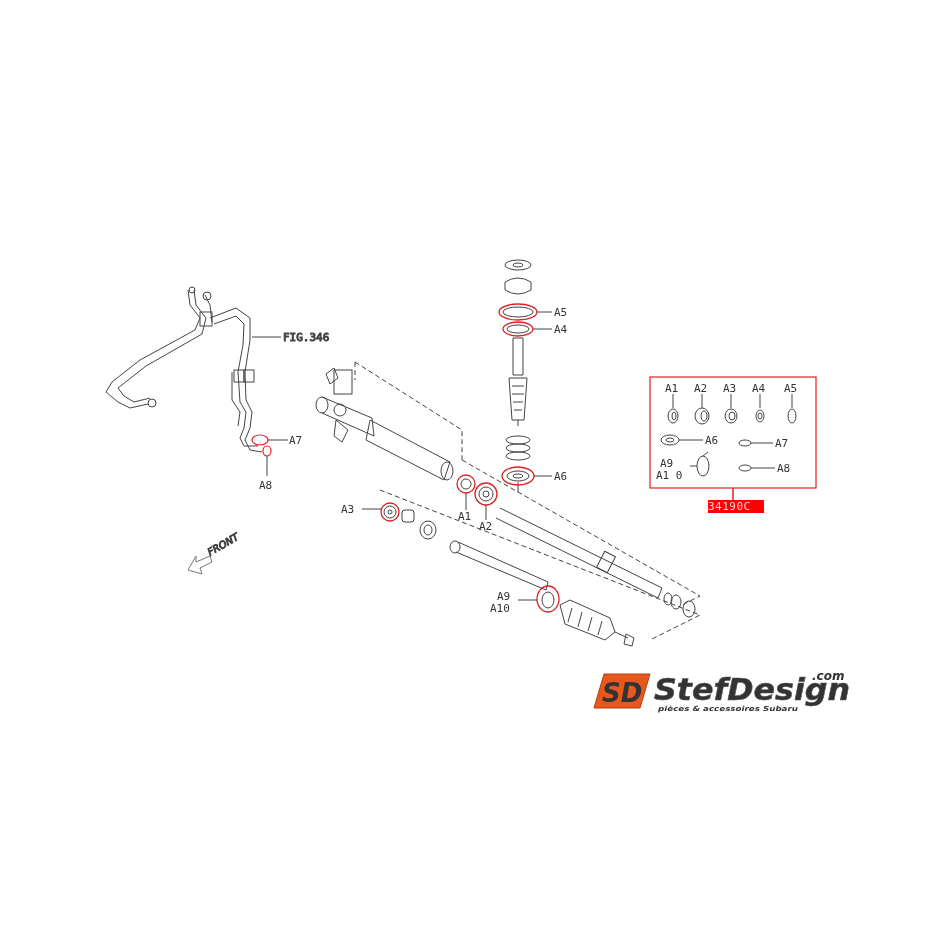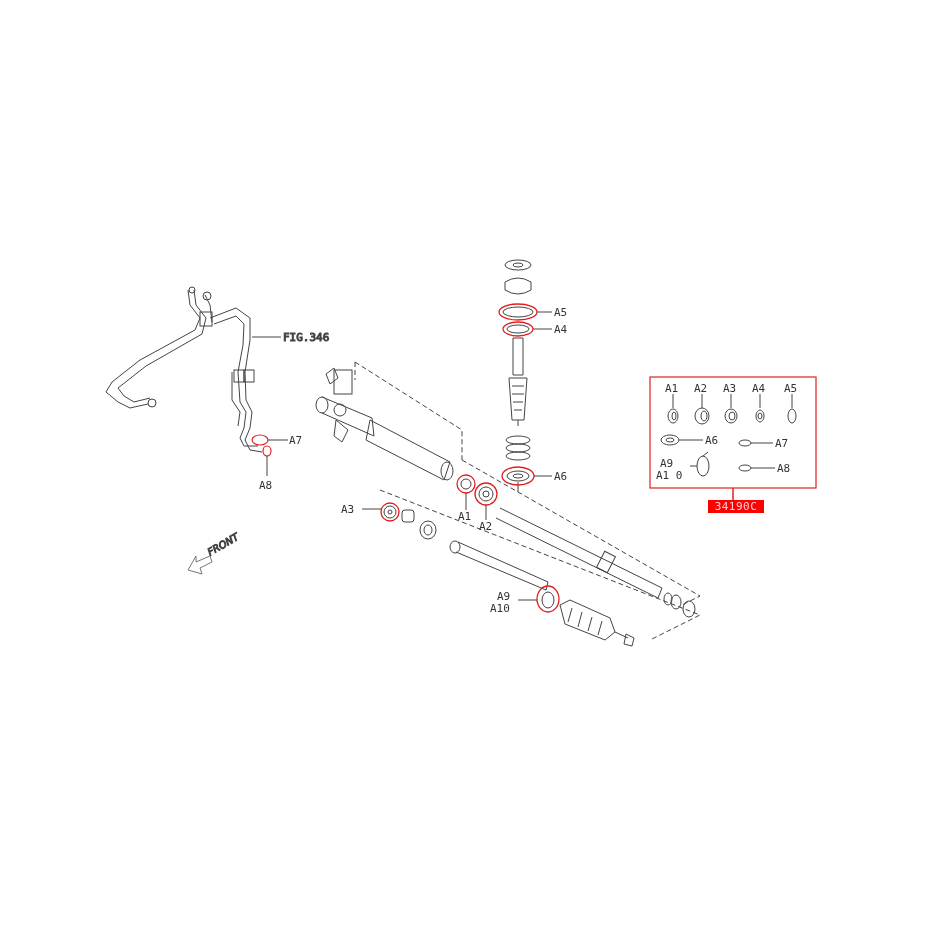--- a/index.html
+++ b/index.html
@@ -1,21 +1,21 @@
 <!DOCTYPE html>
 <html><head>
 <meta charset="utf-8">
 <style>
   html,body{margin:0;padding:0;background:#ffffff;}
   body{width:931px;height:931px;position:relative;overflow:hidden;font-family:"DejaVu Sans",sans-serif;}
   #stage{position:absolute;left:0;top:0;width:931px;height:931px;}
   svg text{font-family:"DejaVu Sans Mono",monospace;fill:#333;}
   .lbl{font-size:11px;fill:#333;}
   .logo{position:absolute;left:592px;top:668px;width:270px;height:46px;}
-  .badge{position:absolute;left:708px;top:500px;width:56px;height:13px;background:#ff0000;color:#ffd0d0;font-family:"DejaVu Sans Mono",monospace;font-size:11px;line-height:13px;text-align:center;letter-spacing:0.5px;}
+  .badge{position:absolute;left:708px;top:500px;width:56px;height:13px;background:#ff0000;color:#ffd0d0;font-family:"DejaVu Sans Mono",monospace;font-size:11px;line-height:13px;letter-spacing:0.5px;}
 </style>
 </head>
 <body>
 
 <div id="stage">
 <svg width="931" height="931" viewBox="0 0 931 931" xmlns="http://www.w3.org/2000/svg">
   <g fill="none" stroke="#444" stroke-width="1">
 
     <g>
       <path d="M188 290 L190 305 L200 318 L195 330 L140 360 L112 382 L106 392 L118 402 L130 408 L148 404"></path>
@@ -171,13 +171,24 @@
   <text class="lbl" x="784" y="392">A5</text>
   <text class="lbl" x="705" y="444">A6</text>
   <text class="lbl" x="775" y="447">A7</text>
   <text class="lbl" x="777" y="472">A8</text>
   <text class="lbl" x="660" y="467">A9</text>
   <text class="lbl" x="656" y="479">A1 0</text>
 </svg>
 
 <div class="badge">34190C</div>
 
+<div class="logo">
+  <svg width="270" height="46" viewBox="0 0 270 46" xmlns="http://www.w3.org/2000/svg">
+    <g>
+      <path d="M12 6 L58 6 L48 40 L2 40 Z" fill="#e8581c" stroke="#b33e10" stroke-width="1"></path>
+      <text x="10" y="34" font-size="26" font-weight="bold" fill="#ffffff" font-style="italic" style="font-family:'DejaVu Sans',sans-serif">SD</text>
+    </g>
+    <text x="62" y="32" font-size="30" font-weight="bold" font-style="italic" fill="#7a7a7a" stroke="#555" stroke-width="0.6" style="font-family:'DejaVu Sans',sans-serif" textLength="196" lengthAdjust="spacingAndGlyphs">StefDesign</text>
+    <text x="220" y="12" font-size="12" font-weight="bold" font-style="italic" fill="#e8581c" style="font-family:'DejaVu Sans',sans-serif">.com</text>
+    <text x="66" y="43" font-size="7" font-weight="bold" font-style="italic" fill="#e8581c" style="font-family:'DejaVu Sans',sans-serif" textLength="140" lengthAdjust="spacingAndGlyphs">pièces &amp; accessoires Subaru</text>
+  </svg>
+</div>
 </div>
 
 </body></html>

